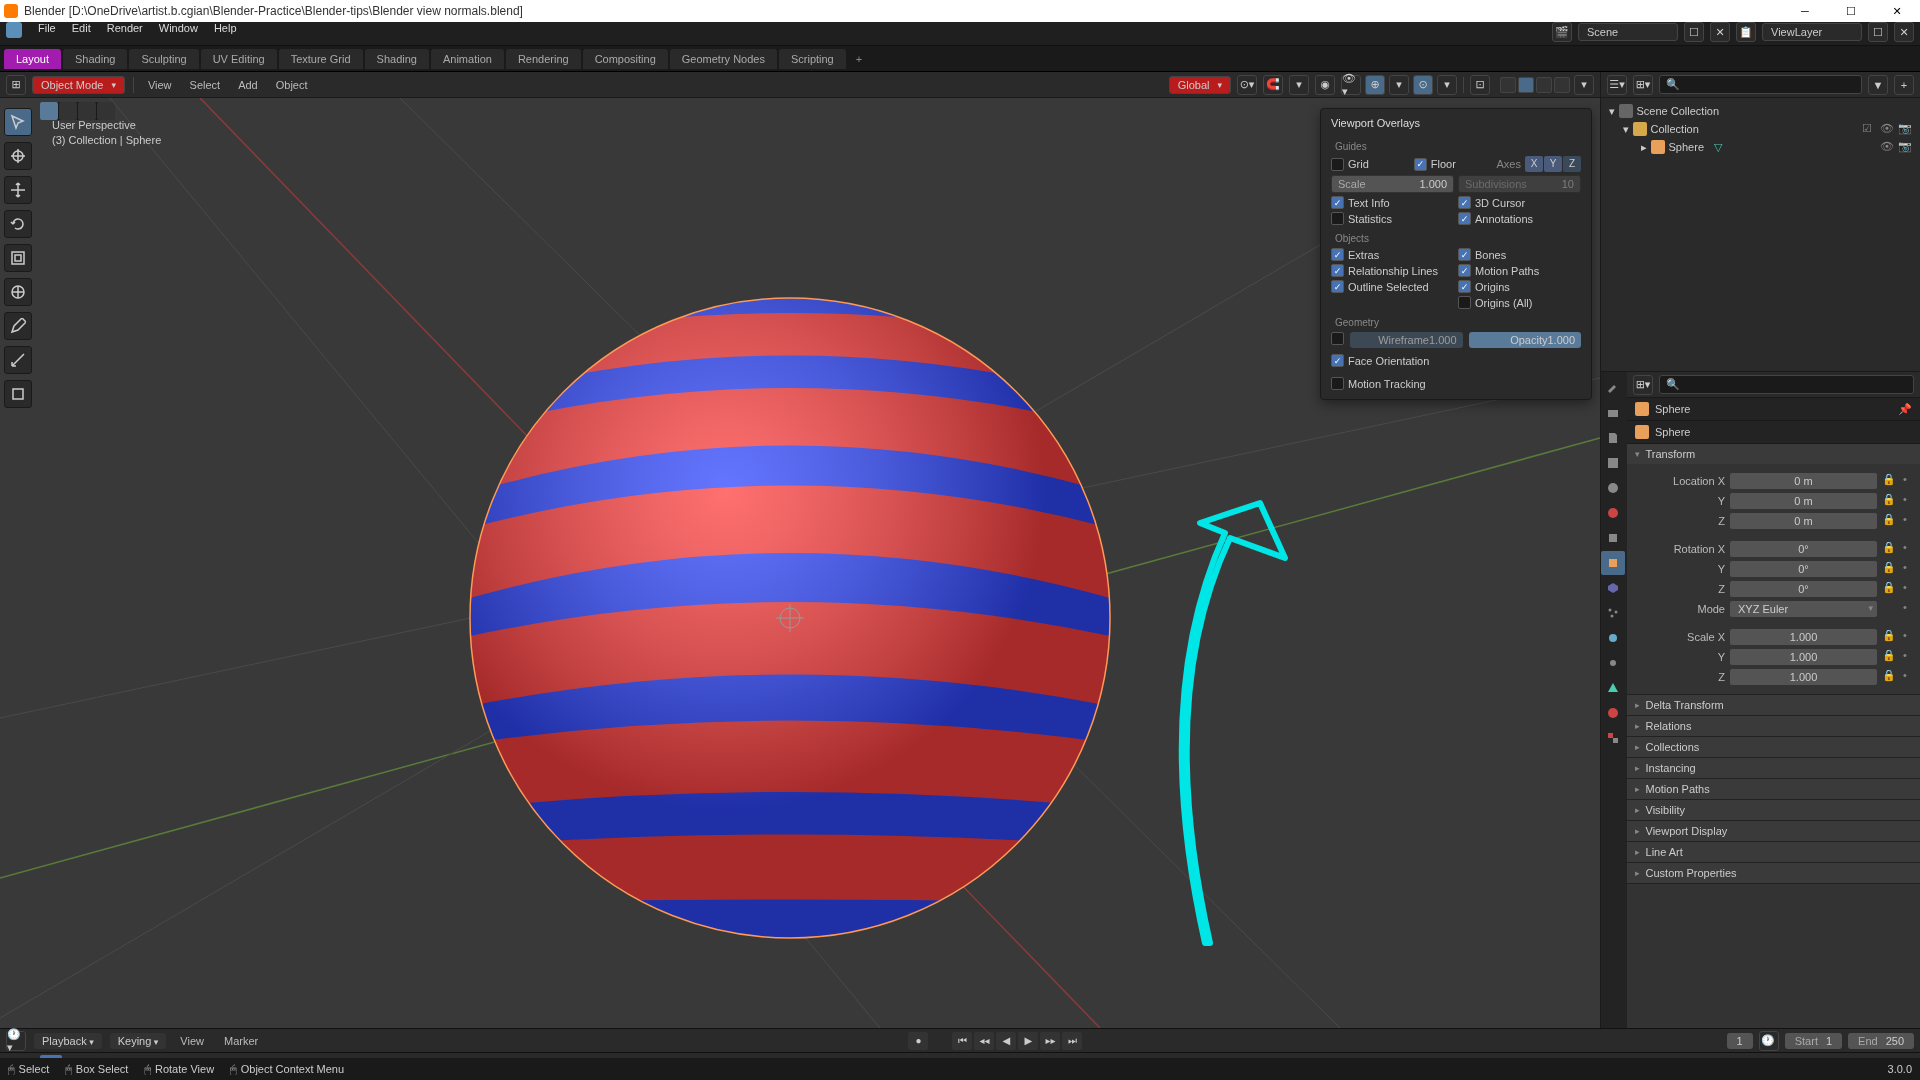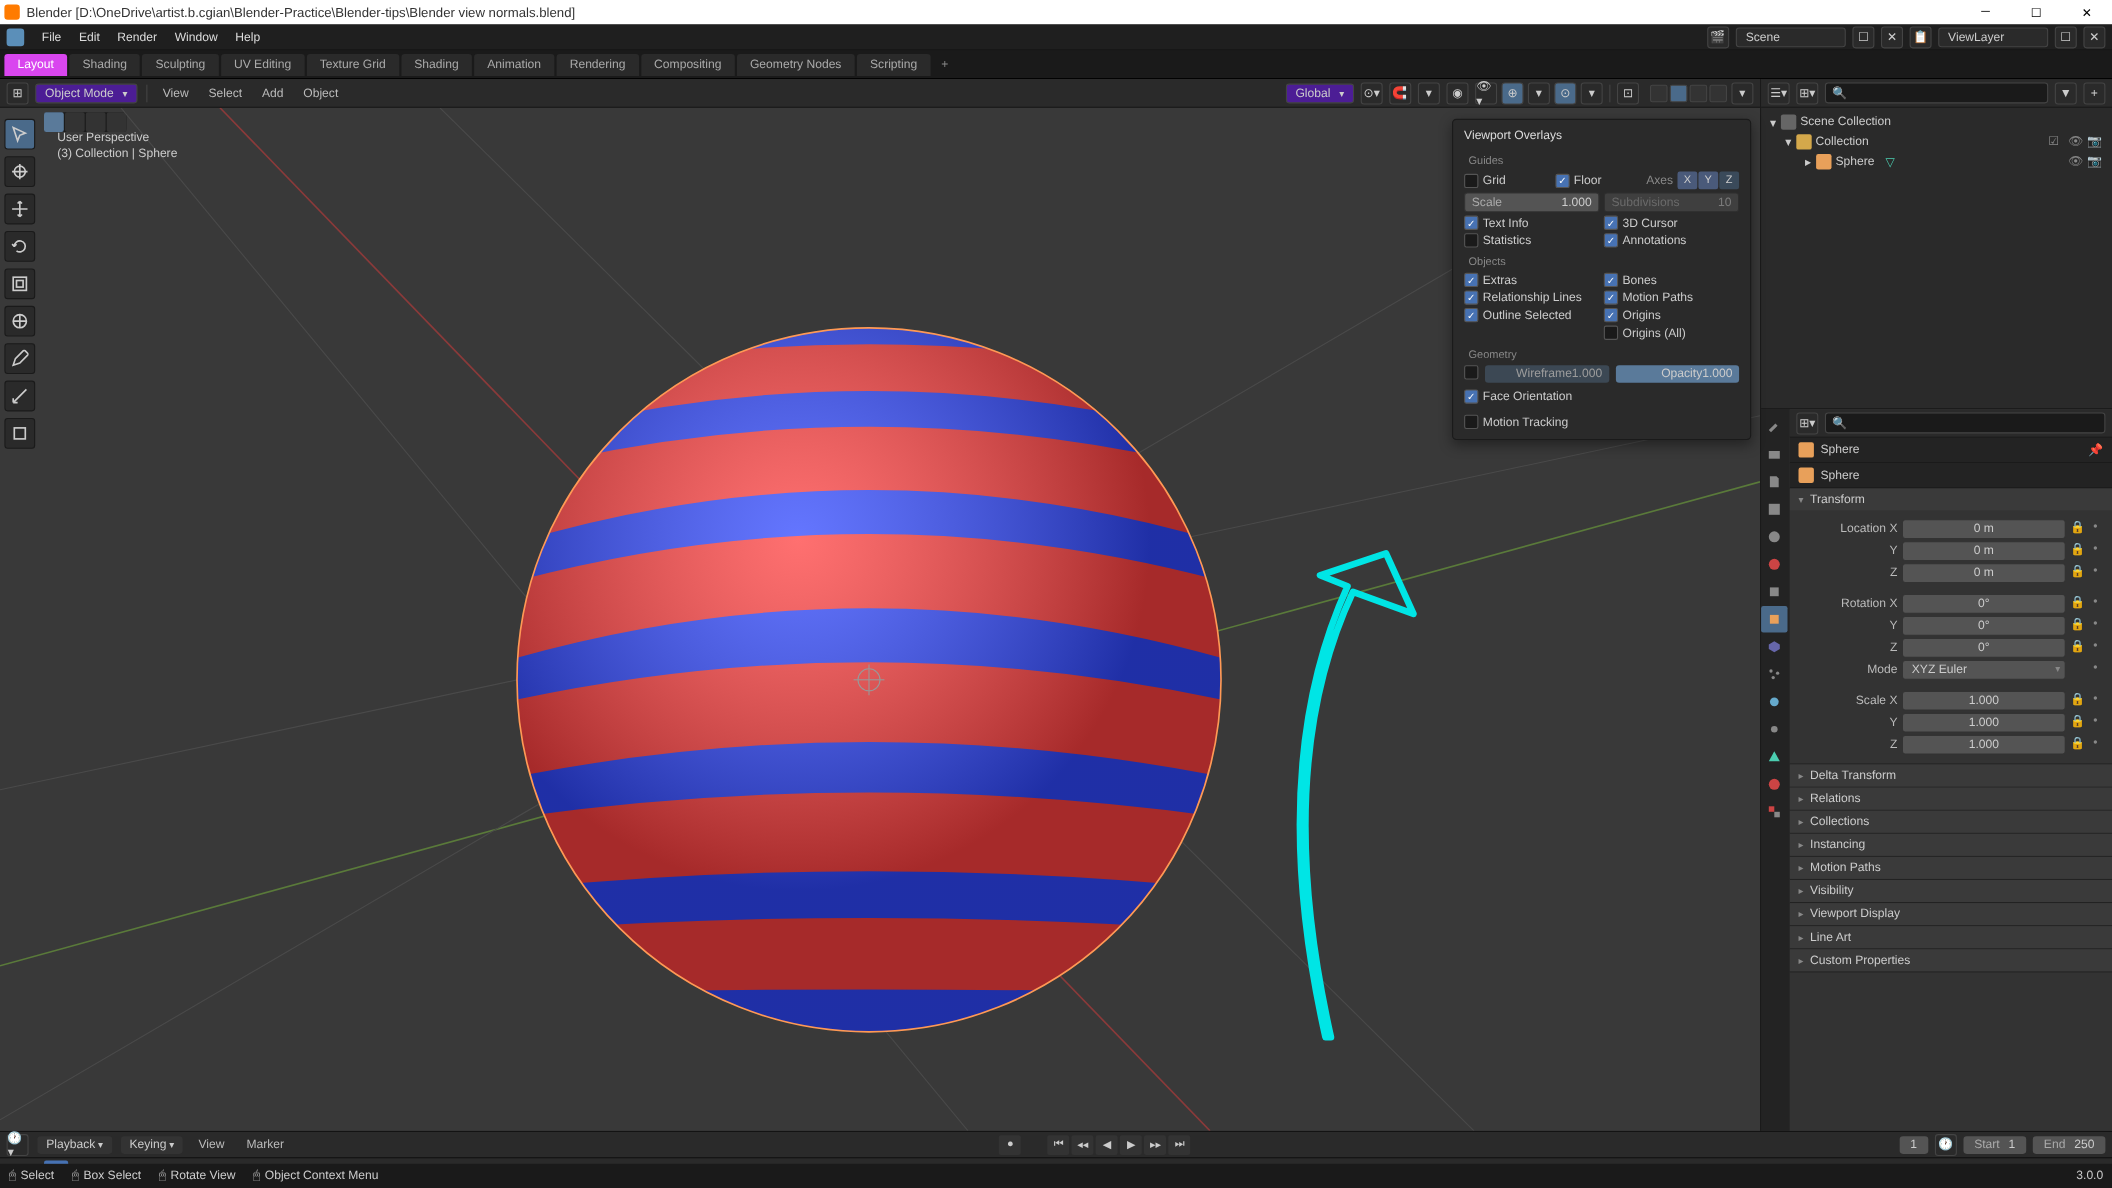--- a/index.html
+++ b/index.html
@@ -2,35 +2,35 @@
 <html><head>
 <meta charset="utf-8">
 <style>
 *{margin:0;padding:0;box-sizing:border-box;font-family:sans-serif;font-size:11px;color:#ccc}
 body{background:#393939;width:1920px;height:1080px;overflow:hidden;position:relative}
 .titlebar{height:22px;background:#fff;color:#000;display:flex;align-items:center;padding-left:4px;position:relative}
 .titlebar .logo{width:14px;height:14px;background:#ff7b00;border-radius:3px;margin-right:6px}
 .titlebar span{color:#333;font-size:12px}
 .win-controls{position:absolute;right:0;top:0;display:flex}
 .win-btn{width:46px;height:22px;display:flex;align-items:center;justify-content:center;color:#000}
-.topbar{height:24px;background:#1f1f1f;display:flex;align-items:center;padding:0 6px;border-bottom:1px solid #111}
+.topbar{height:24px;background:#1f1f1f;display:flex;align-items:flex-start;padding:0 6px;border-bottom:1px solid #111}
 .topbar .blogo{width:16px;height:16px;background:#5b8fb9;border-radius:3px;margin-right:8px}
 .menu-item{padding:0 8px;color:#ddd;cursor:pointer}
 .topbar-right{margin-left:auto;display:flex;align-items:center;gap:6px}
 .scene-box{background:#2a2a2a;padding:2px 8px;border-radius:3px;border:1px solid #444;min-width:100px}
 .icon-btn{width:20px;height:20px;background:#2a2a2a;border:1px solid #444;border-radius:3px;display:flex;align-items:center;justify-content:center}
 .workspace-tabs{height:26px;background:#1a1a1a;display:flex;align-items:center;padding:0 4px;gap:2px;border-bottom:1px solid #000}
 .ws-tab{padding:4px 12px;background:#2a2a2a;border-radius:3px 3px 0 0;color:#aaa}
-.ws-tab.active{background:#d946ef;color:#fff}
+.ws-tab.active{background:#a21caf;color:#fff}
 .ws-add{padding:4px 8px;color:#888}
 .main{display:flex;height:calc(100% - 22px - 24px - 26px - 24px - 28px)}
 .viewport-area{flex:1;position:relative;background:#393939}
 .vp-header{height:26px;background:#2a2a2a;display:flex;align-items:center;padding:0 6px;gap:6px;border-bottom:1px solid #1a1a1a}
 .vp-header-right{margin-left:auto;display:flex;align-items:center;gap:4px}
-.mode-dd{background:#4c1d95;border:1px solid #444;padding:2px 8px;border-radius:3px;display:flex;align-items:center;gap:4px}
+.mode-dd{background:#b91c1c;border:1px solid #444;padding:2px 8px;border-radius:3px;display:flex;align-items:center;gap:4px}
 .mode-dd::after{content:"▾";margin-left:4px;font-size:9px}
 .hdr-btn{padding:2px 6px;color:#bbb;cursor:pointer}
 .small-icons{display:flex;gap:2px;margin-left:6px}
 .small-icon{width:16px;height:16px;background:#333;border:1px solid #444;border-radius:2px}
 .small-icon.active{background:#4a6a8a}
 .toolbar{position:absolute;left:4px;top:36px;display:flex;flex-direction:column;gap:6px}
 .tool-btn{width:28px;height:28px;background:#2a2a2a;border:1px solid #1a1a1a;border-radius:3px;display:flex;align-items:center;justify-content:center}
 .tool-btn.active{background:#4a6a8a}
 .tool-btn svg{width:16px;height:16px;stroke:#ccc;fill:none;stroke-width:1.5}
 .vp-label{position:absolute;left:52px;top:46px;color:#ddd;font-size:11px;line-height:1.4}

